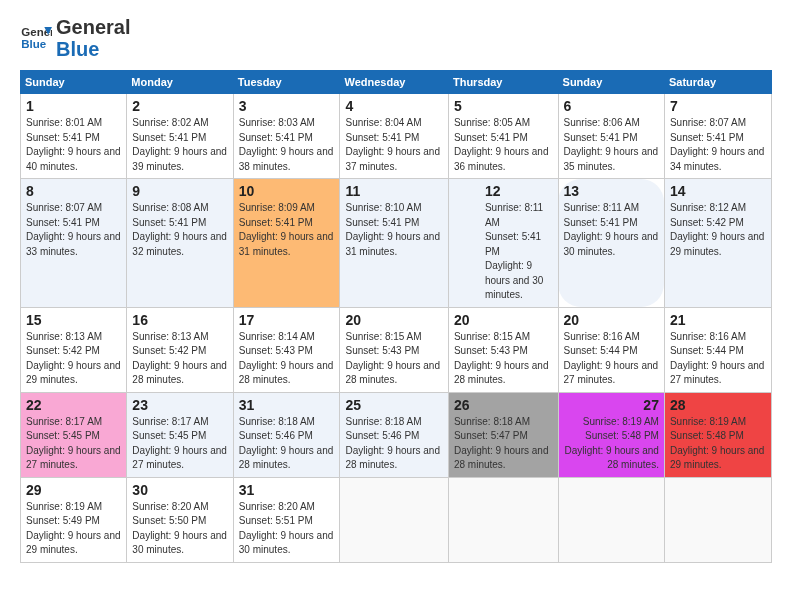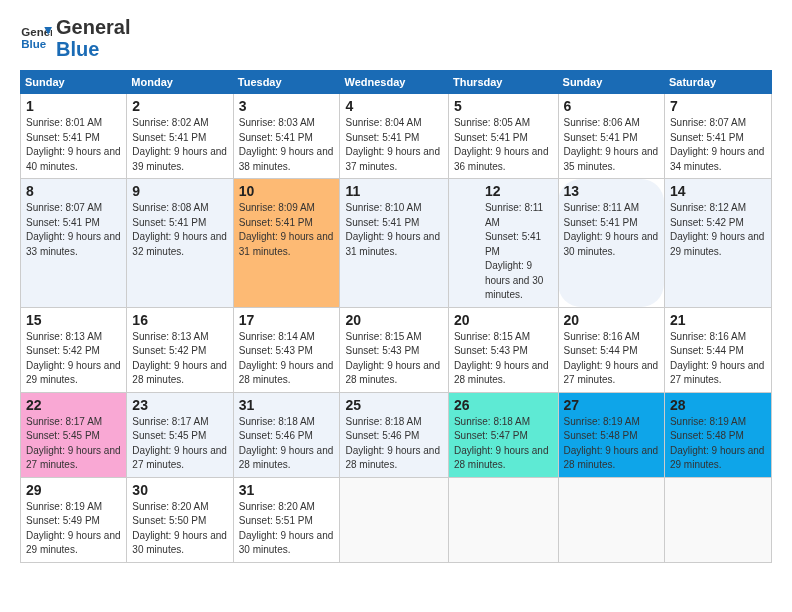--- a/index.html
+++ b/index.html
@@ -321,37 +321,37 @@
         </div>
       </td>
           <td style="background: rgb(238, 243, 250);">
         <span class="day-num">25</span>
         <div class="day-info">
           Sunrise: 8:18 AM<br>
           Sunset: 5:46 PM<br>
           Daylight: 9 hours and 28 minutes.
         </div>
       </td>
-          <td style="background: #5eead4;">
+          <td style="background: #a3a3a3;">
         <span class="day-num">26</span>
         <div class="day-info">
           Sunrise: 8:18 AM<br>
           Sunset: 5:47 PM<br>
           Daylight: 9 hours and 28 minutes.
         </div>
       </td>
-          <td style="background: #0ea5e9;">
+          <td style="background: #d946ef; text-align: right;">
         <span class="day-num">27</span>
         <div class="day-info">
           Sunrise: 8:19 AM<br>
           Sunset: 5:48 PM<br>
           Daylight: 9 hours and 28 minutes.
         </div>
       </td>
-          <td style="background: #0ea5e9;">
+          <td style="background: #ef4444;">
         <span class="day-num">28</span>
         <div class="day-info">
           Sunrise: 8:19 AM<br>
           Sunset: 5:48 PM<br>
           Daylight: 9 hours and 29 minutes.
         </div>
       </td>
         </tr>
         <tr class="last-row">
           <td>

